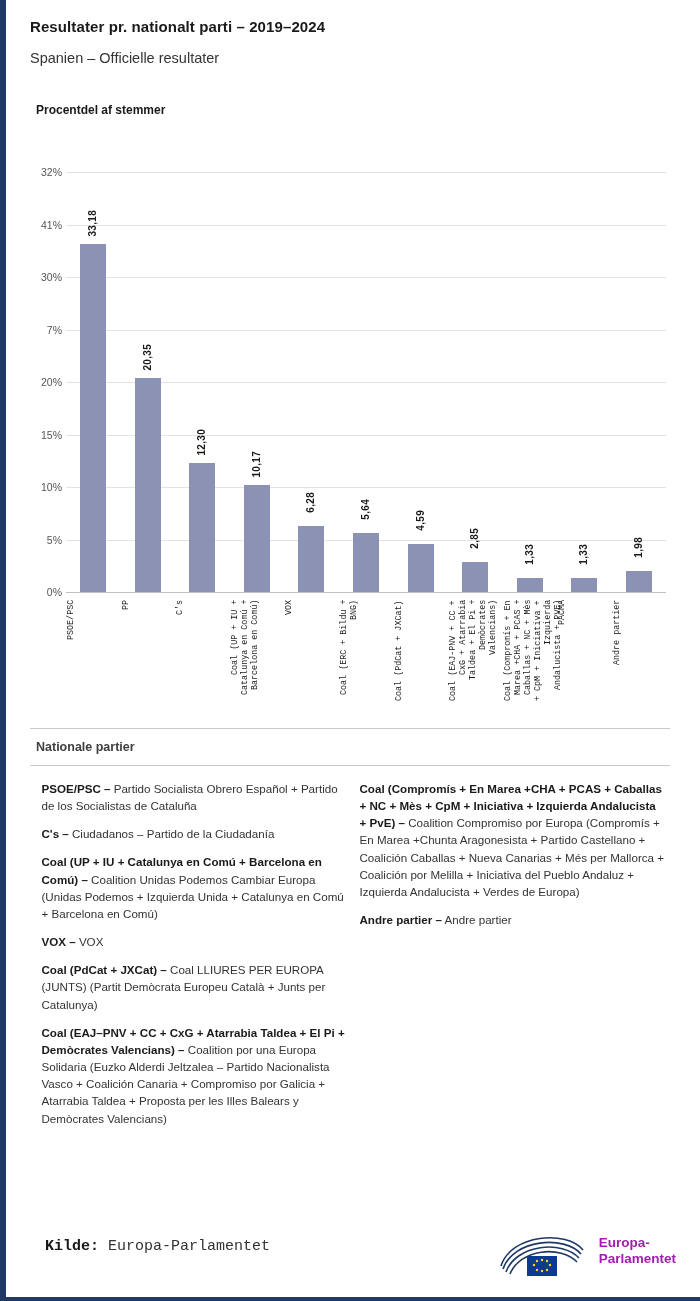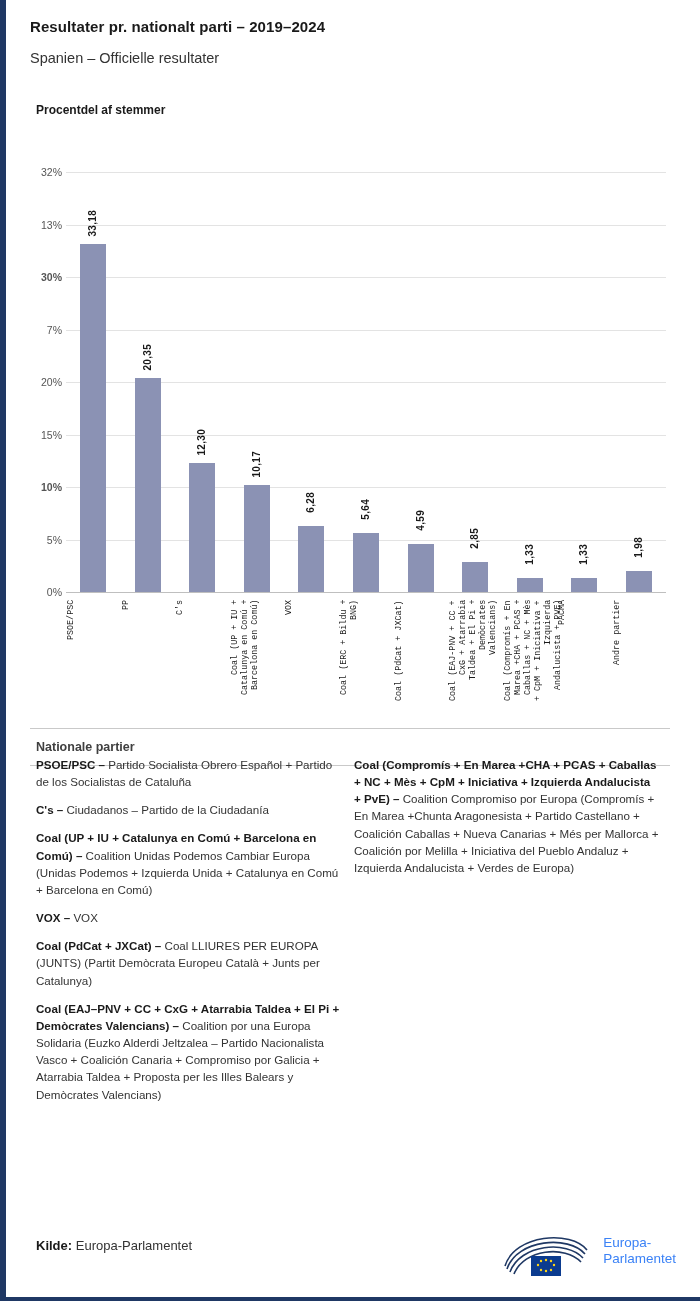--- a/index.html
+++ b/index.html
@@ -120,58 +120,60 @@
     color: #404040;
   }
   .legend-rule {
     position: absolute;
     left: 30px; top: 765px;
     width: 640px; height: 1px;
     background: #c9c9c9;
   }
   .cols {
     position: absolute;
-    left: 36px; top: 756px;
+    left: 36px; top: 780px;
     width: 634px;
     display: flex;
     gap: 13px;
+    justify-content: center;
   }
   .col { width: 305px; }
   .party {
     font-size: 11.6px;
     line-height: 1.48;
     color: #333;
     margin-bottom: 11px;
   }
   .party b { color: #1a1a1a; }
 
   
   .source {
     position: absolute;
-    left: 36px; top: 1238px;
-    font-size: 13px;
+    left: 45px; top: 1238px;
+    font-size: 15px;
     color: #333;
+    font-family: Liberation Mono, monospace;
   }
   .source b { color: #1a1a1a; }
   .logo {
     position: absolute;
     right: 24px; top: 1226px;
     display: flex;
     align-items: center;
     gap: 10px;
   }
   .logo-mark {
     width: 92px; height: 50px;
     position: relative;
     overflow: hidden;
   }
   .logo-text {
     font-size: 13.5px;
-    font-weight: normal;
-    color: #3b82f6;
+    font-weight: bold;
+    color: #a21caf;
     line-height: 1.18;
     white-space: pre-line;
   }
 </style>
 </head>
 <body>
 
 <div class="page">
   <div class="accent-bar"></div>
 
@@ -179,31 +181,31 @@
   <div class="subtitle">Spanien – Officielle resultater</div>
   <div class="chart-heading">Procentdel af stemmer</div>
 
   <div class="chart-area">
     <div class="plot" id="plot">
         <div class="gridline zero" style="top: 420px;"></div>
         <div class="ytick" style="top: 420px;">0%</div>
         <div class="gridline" style="top: 367.5px;"></div>
         <div class="ytick" style="top: 367.5px;">5%</div>
         <div class="gridline" style="top: 315px;"></div>
-        <div class="ytick" style="top: 315px; font-weight: bold;">10%</div>
+        <div class="ytick" style="top: 315px;">10%</div>
         <div class="gridline" style="top: 262.5px;"></div>
         <div class="ytick" style="top: 262.5px;">15%</div>
         <div class="gridline" style="top: 210px;"></div>
         <div class="ytick" style="top: 210px;">20%</div>
         <div class="gridline" style="top: 157.5px;"></div>
         <div class="ytick" style="top: 157.5px;">7%</div>
         <div class="gridline" style="top: 105px;"></div>
-        <div class="ytick" style="top: 105px; font-weight: bold;">30%</div>
+        <div class="ytick" style="top: 105px;">30%</div>
         <div class="gridline" style="top: 52.5px;"></div>
-        <div class="ytick" style="top: 52.5px;">13%</div>
+        <div class="ytick" style="top: 52.5px;">41%</div>
         <div class="gridline" style="top: 0px;"></div>
         <div class="ytick" style="top: 0px;">32%</div>
         <div class="bar" style="left: 14.2727px; width: 26px; height: 348.39px; background: rgb(139, 146, 180);"></div>
         <div class="bar-value" style="left: 21.2727px; top: 37.61px;">33,18</div>
         <div class="xlabel" style="left: 1.27273px; top: 428px; height: 130px; width: 52px;">PSOE/PSC</div>
         <div class="bar" style="left: 68.8182px; width: 26px; height: 213.675px; background: rgb(139, 146, 180);"></div>
         <div class="bar-value" style="left: 75.8182px; top: 172.325px;">20,35</div>
         <div class="xlabel" style="left: 55.8182px; top: 428px; height: 130px; width: 52px;">PP</div>
         <div class="bar" style="left: 123.364px; width: 26px; height: 129.15px; background: rgb(139, 146, 180);"></div>
         <div class="bar-value" style="left: 130.364px; top: 256.85px;">12,30</div>
@@ -255,20 +257,21 @@
     <div class="col" id="col-left">
         <div class="party"><b>PSOE/PSC –</b><span> Partido Socialista Obrero Español + Partido de los Socialistas de Cataluña</span></div>
         <div class="party"><b>C's –</b><span> Ciudadanos – Partido de la Ciudadanía</span></div>
         <div class="party"><b>Coal (UP + IU + Catalunya en Comú + Barcelona en Comú) –</b><span> Coalition Unidas Podemos Cambiar Europa (Unidas Podemos + Izquierda Unida + Catalunya en Comú + Barcelona en Comú)</span></div>
         <div class="party"><b>VOX –</b><span> VOX</span></div>
         <div class="party"><b>Coal (PdCat + JXCat) –</b><span> Coal LLIURES PER EUROPA (JUNTS) (Partit Demòcrata Europeu Català + Junts per Catalunya)</span></div>
         <div class="party"><b>Coal (EAJ–PNV + CC + CxG + Atarrabia Taldea + El Pi + Demòcrates Valencians) –</b><span> Coalition por una Europa Solidaria (Euzko Alderdi Jeltzalea – Partido Nacionalista Vasco + Coalición Canaria + Compromiso por Galicia + Atarrabia Taldea + Proposta per les Illes Balears y Demòcrates Valencians)</span></div>
       </div>
     <div class="col" id="col-right">
         <div class="party"><b>Coal (Compromís + En Marea +CHA + PCAS + Caballas + NC + Mès + CpM + Iniciativa + Izquierda Andalucista + PvE) –</b><span> Coalition Compromiso por Europa (Compromís + En Marea +Chunta Aragonesista + Partido Castellano + Coalición Caballas + Nueva Canarias + Més per Mallorca + Coalición por Melilla + Iniciativa del Pueblo Andaluz + Izquierda Andalucista + Verdes de Europa)</span></div>
+        <div class="party"><b>Andre partier –</b><span> Andre partier</span></div>
       </div>
   </div>
 
   <div class="source">
     <b>Kilde:</b><span> Europa-Parlamentet</span>
   </div>
 
   <div class="logo">
     <div class="logo-mark">
       <svg width="92" height="50" viewBox="0 0 92 50" aria-hidden="true">

